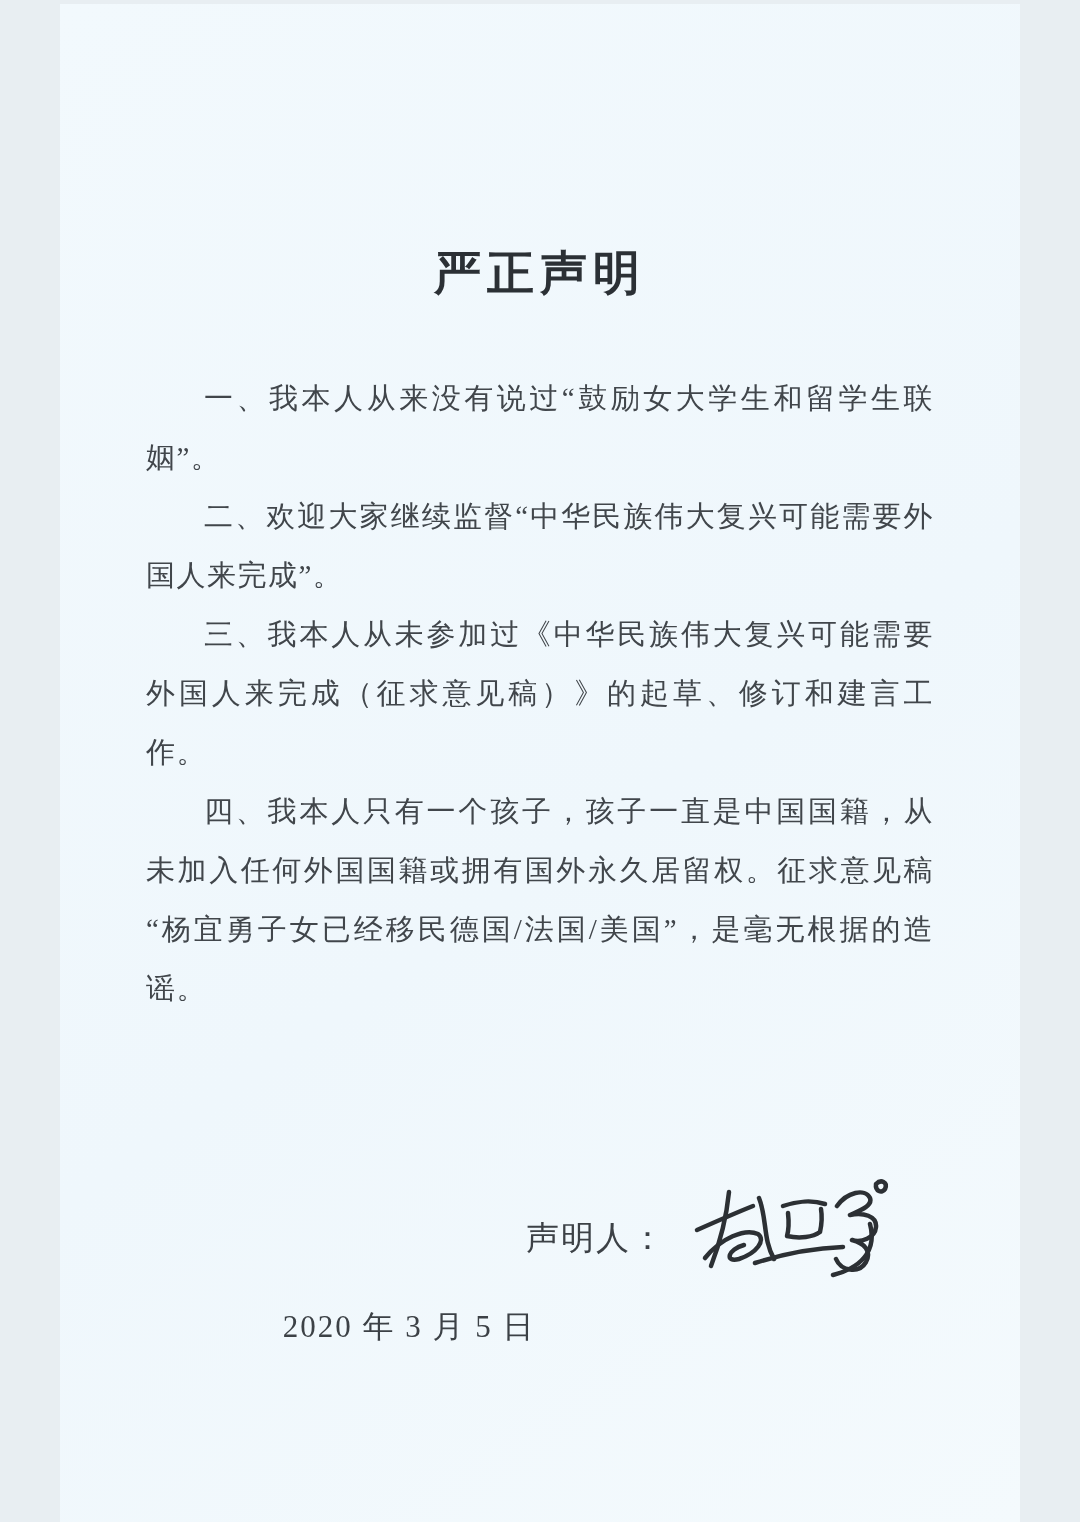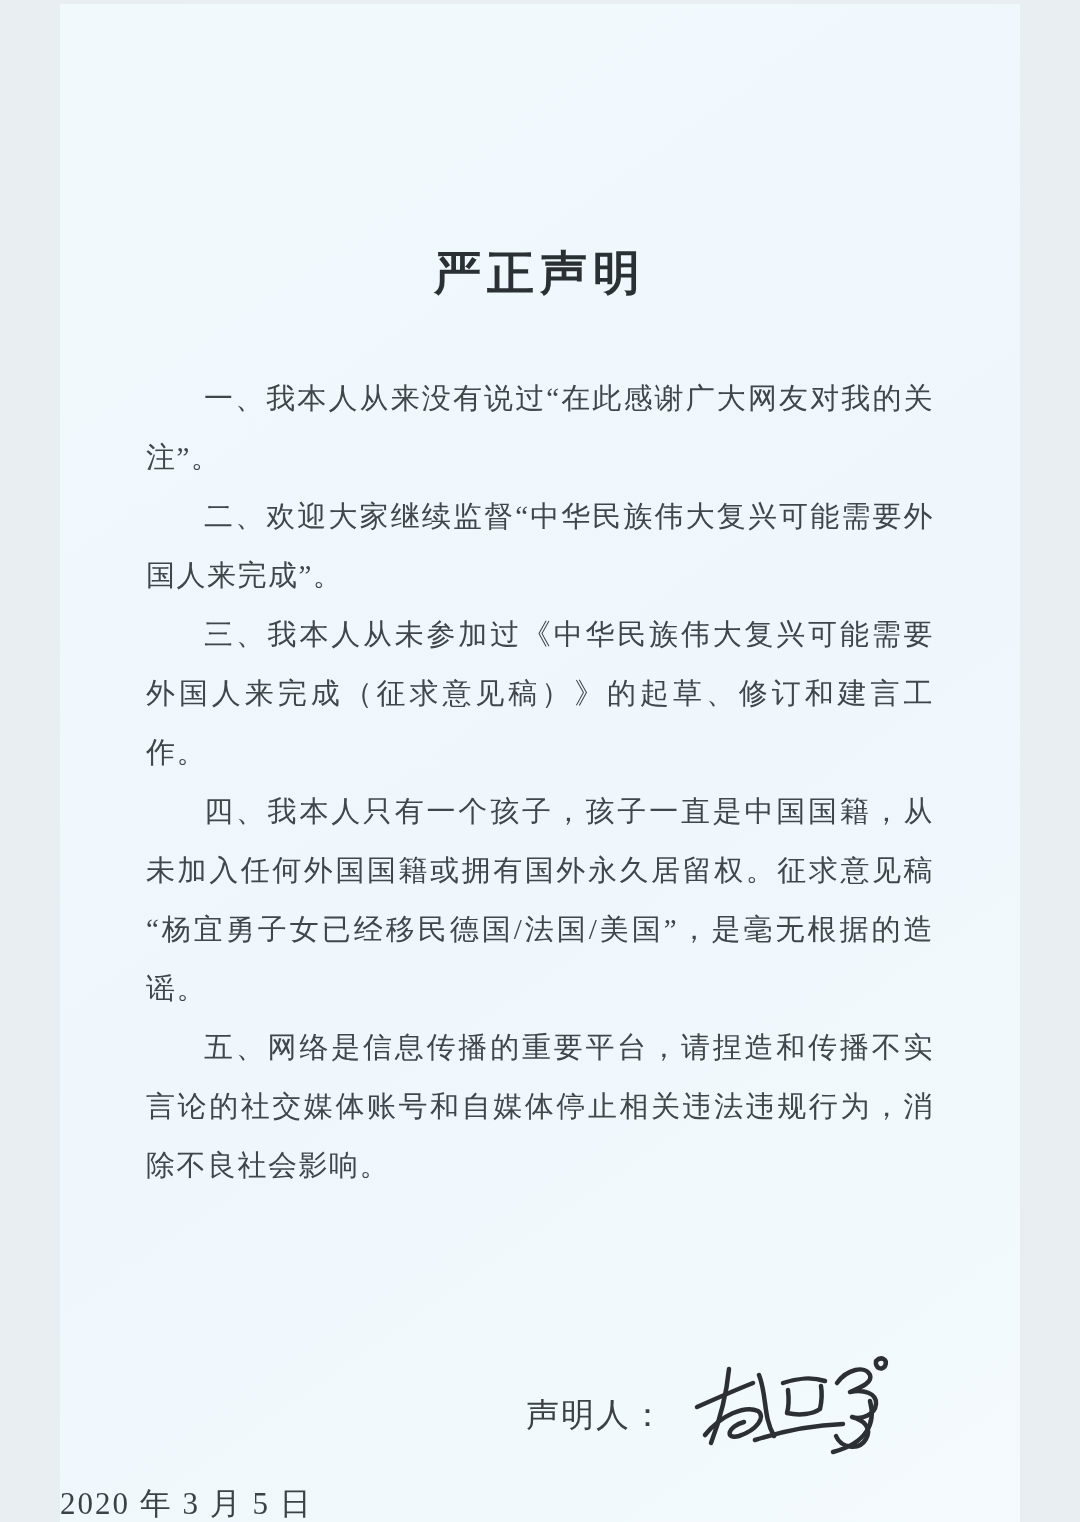--- a/index.html
+++ b/index.html
@@ -53,40 +53,39 @@
     white-space: nowrap;
     transform: translateY(10px);
   }
   .signature-svg {
     display: block;
     margin-left: 4px;
     transform: translateY(-2px);
   }
   .date-line {
     margin: 18px 0 0 0;
-    text-align: left;
+    text-align: center;
     padding-right: 262px;
     font-size: 31px;
     letter-spacing: 2px;
     color: #3c4146;
   }
 </style>
 </head>
 <body>
 
 <div class="page">
 
   <h1 class="doc-title">严正声明</h1>
 
   <div class="doc-body">
-    <p>一、我本人从来没有说过“在此感谢广大网友对我的关注”。</p>
+    <p>一、我本人从来没有说过“鼓励女大学生和留学生联姻”。</p>
     <p>二、欢迎大家继续监督“中华民族伟大复兴可能需要外国人来完成”。</p>
     <p>三、我本人从未参加过《中华民族伟大复兴可能需要外国人来完成（征求意见稿）》的起草、修订和建言工作。</p>
     <p>四、我本人只有一个孩子，孩子一直是中国国籍，从未加入任何外国国籍或拥有国外永久居留权。征求意见稿“杨宜勇子女已经移民德国/法国/美国”，是毫无根据的造谣。</p>
-    <p>五、网络是信息传播的重要平台，请捏造和传播不实言论的社交媒体账号和自媒体停止相关违法违规行为，消除不良社会影响。</p>
   </div>
 
   <div class="signature-row">
     <span class="signature-label">声明人：</span>
     <svg class="signature-svg" role="img" width="232" height="120" viewBox="0 0 230 120" aria-label="杨宜勇">
       <g fill="none" stroke="#2c3034" stroke-width="4.5" stroke-linecap="round" stroke-linejoin="round">
 
         <path d="M26,64 C44,56 62,48 82,40"></path>
         <path d="M58,26 C56,46 50,74 40,100"></path>
         <path d="M34,92 C50,72 74,62 87,68 C95,74 86,87 68,93 C53,97 57,83 73,79"></path>

